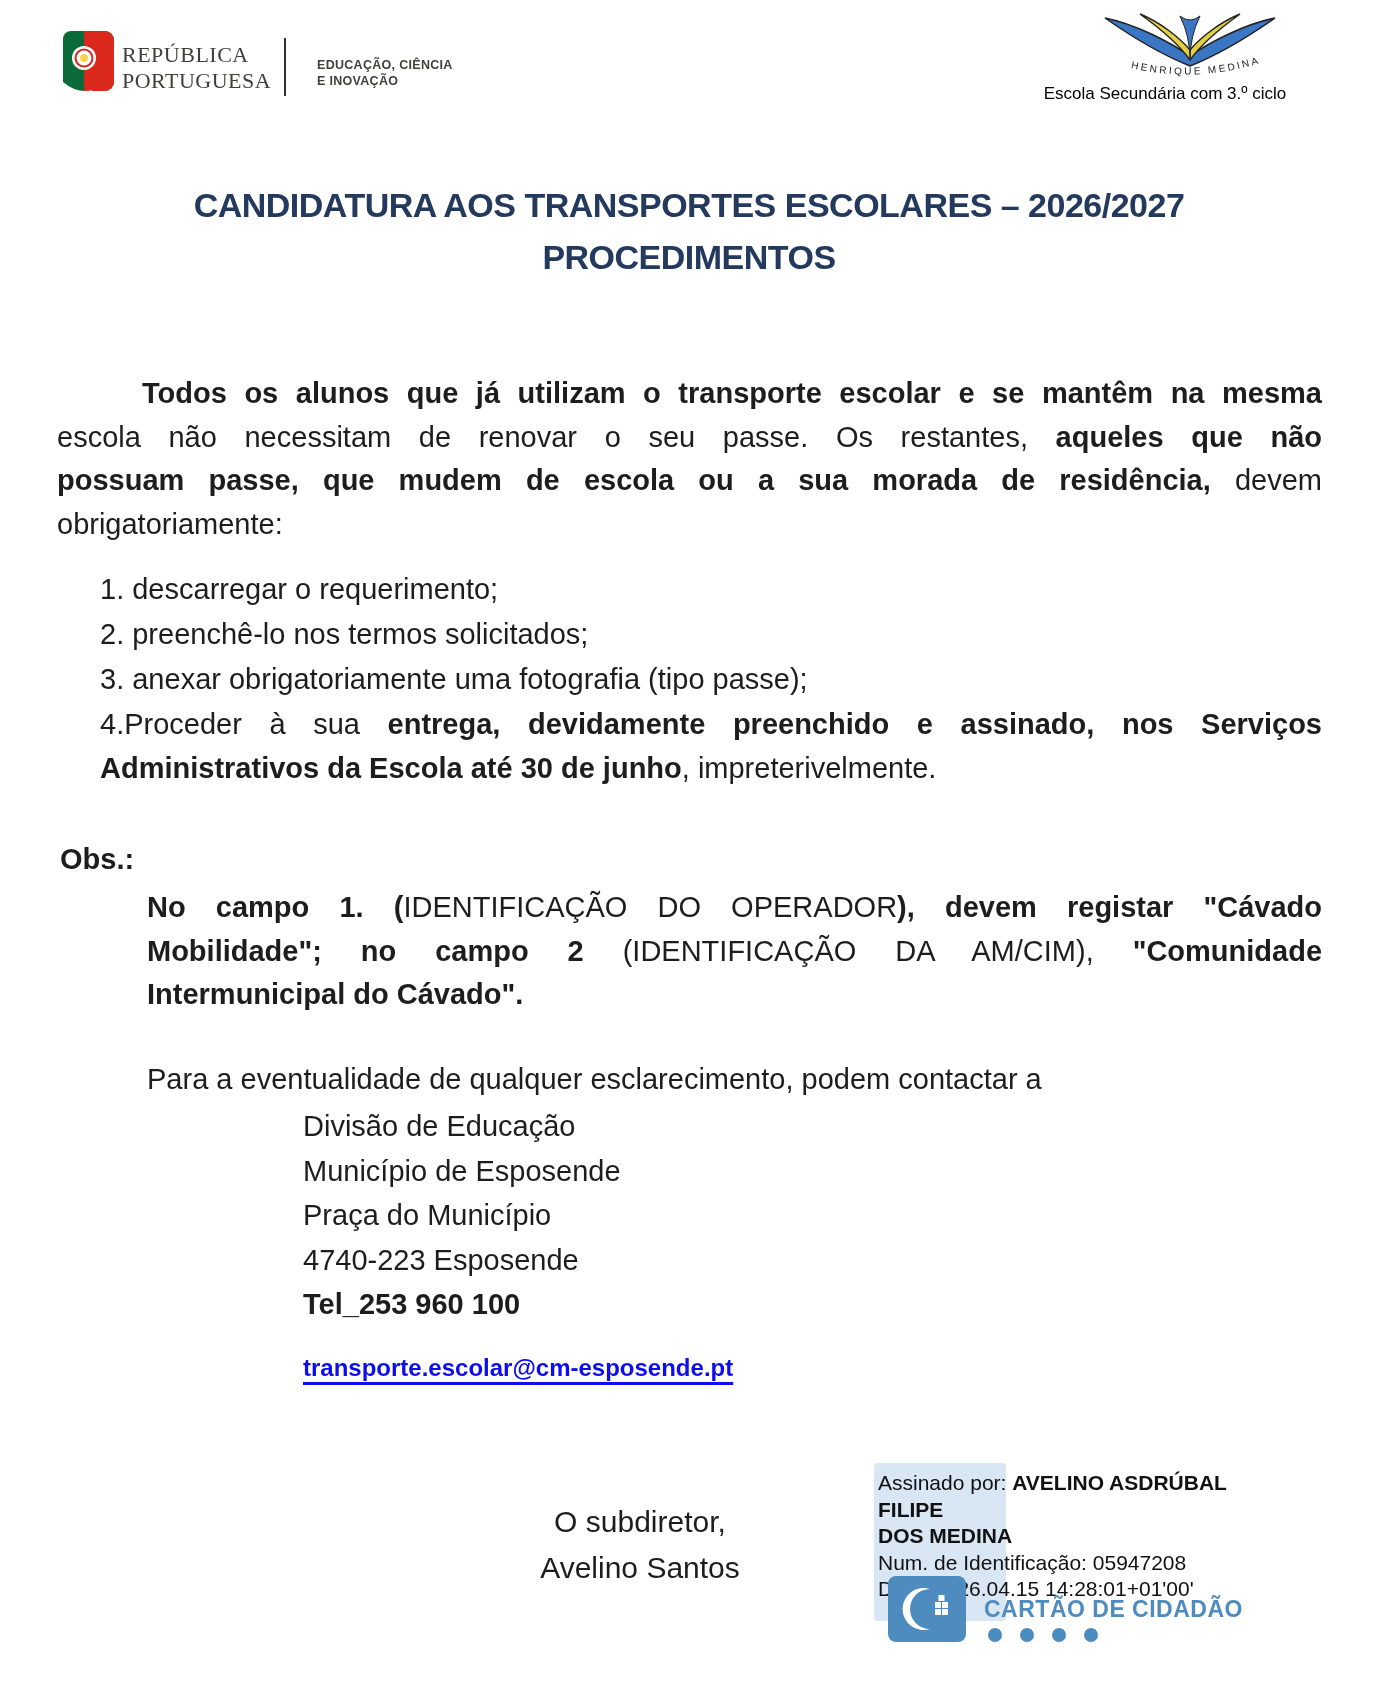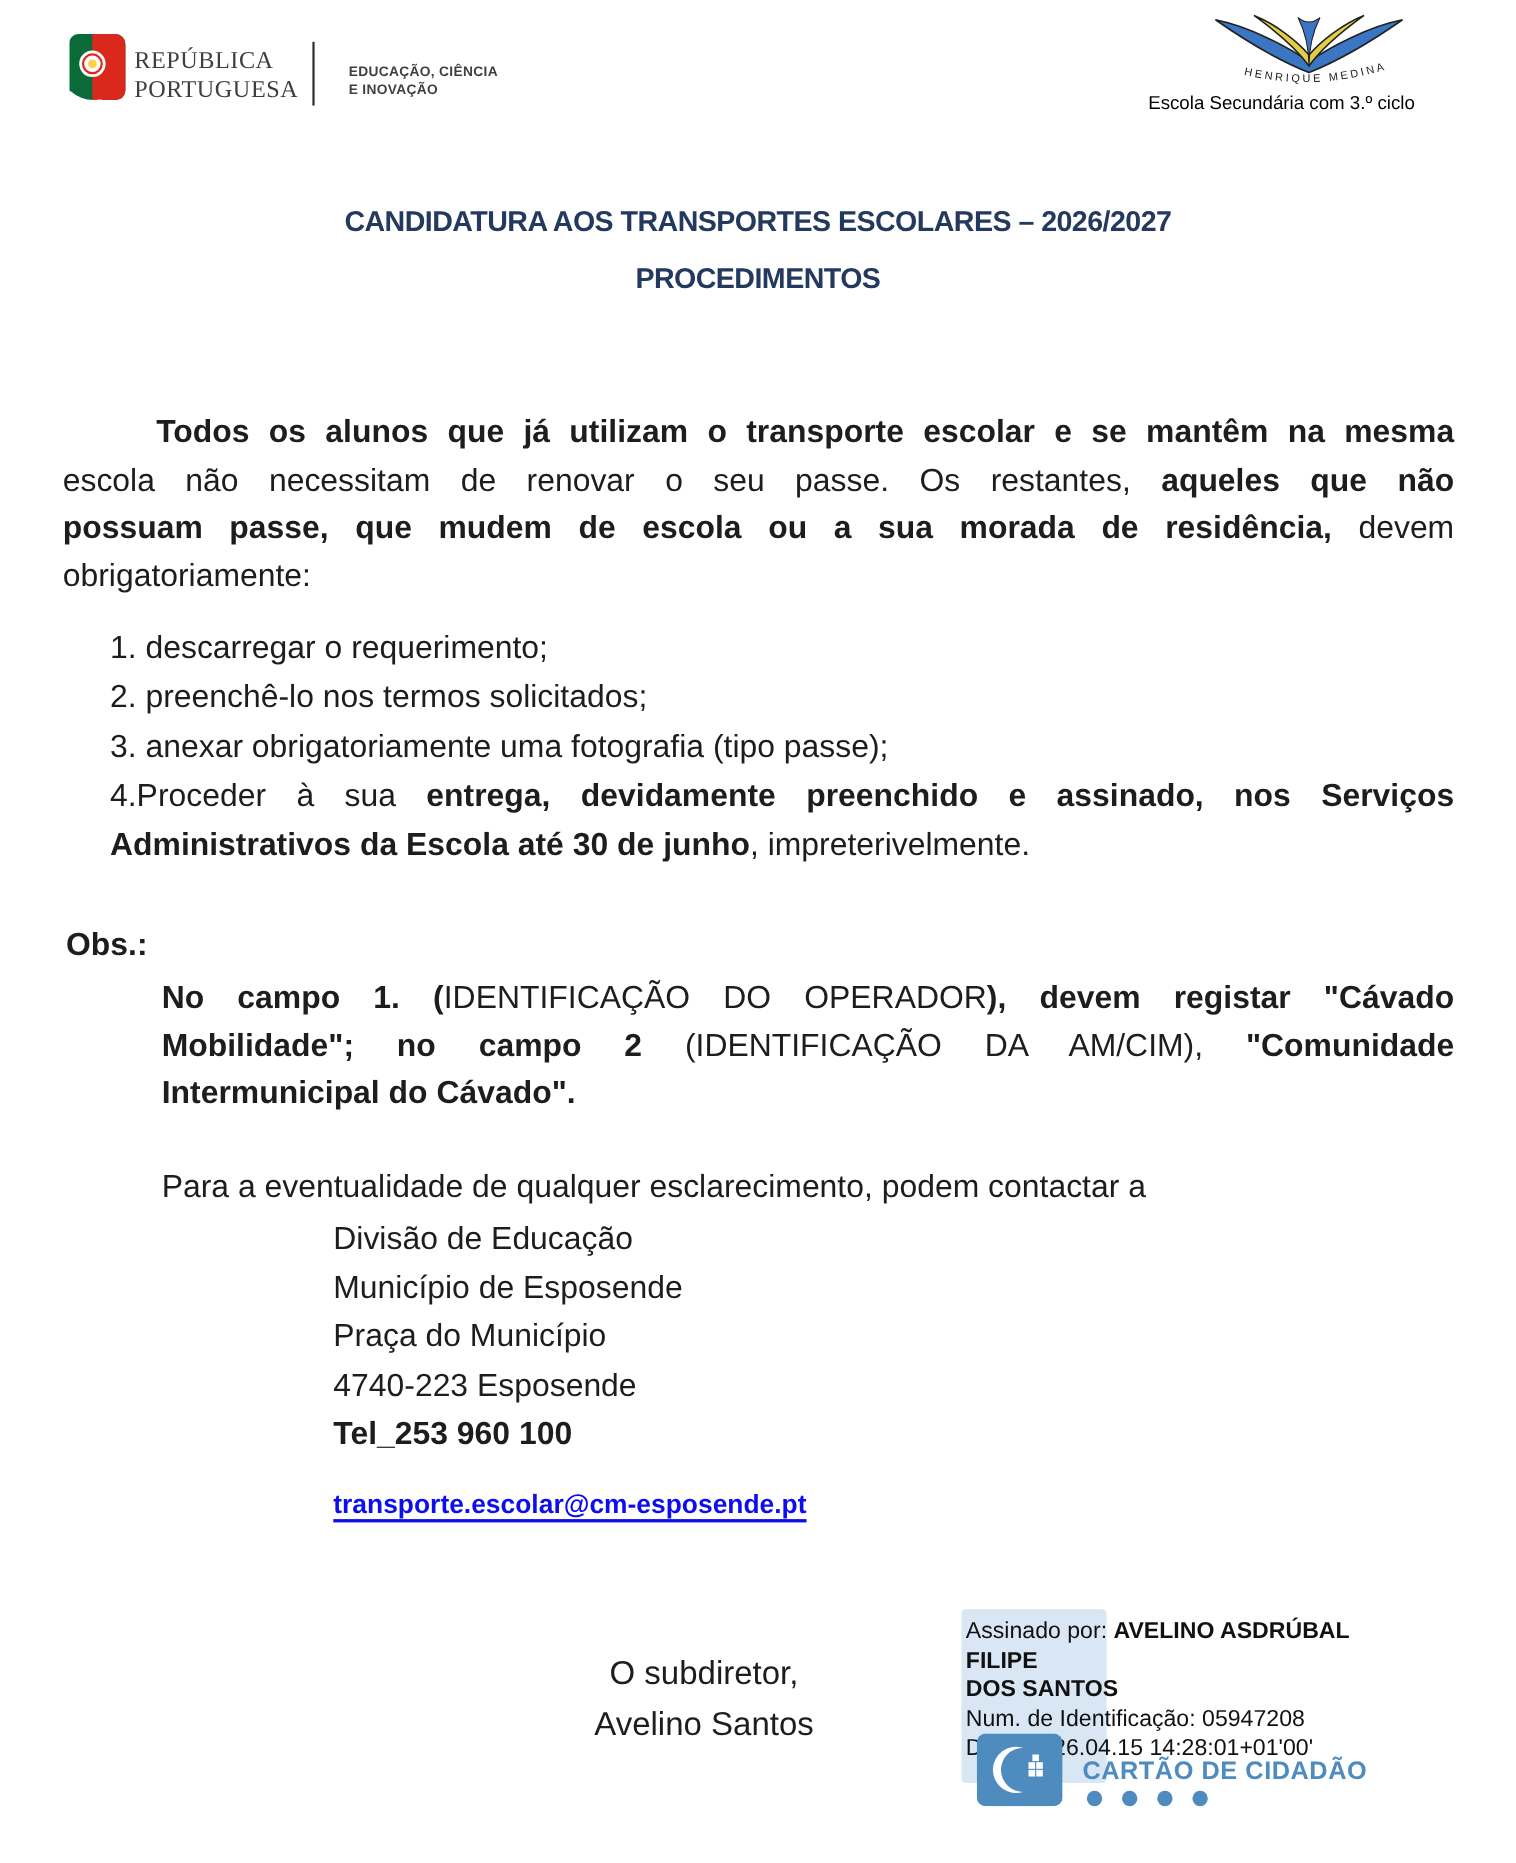--- a/index.html
+++ b/index.html
@@ -8,21 +8,21 @@
   .abs{position:absolute;}
 
   
   .gov-name{font-family:"Liberation Serif",serif;font-size:22px;line-height:26px;
             color:#3f3f3d;letter-spacing:0.5px;}
   .divider{width:2px;height:58px;background:#2f2f2f;}
   .ministry{font-size:12.5px;font-weight:bold;line-height:16px;color:#3f3f3d;letter-spacing:0.3px;}
   .school-caption{font-size:17px;color:#000;width:270px;text-align:center;}
 
   
-  .title-line{left:0;width:1378px;text-align:center;font-size:26px;font-weight:800;
+  .title-line{left:0;width:1378px;text-align:center;font-size:34px;font-weight:800;
               letter-spacing:-0.5px;color:#24395e;}
 
   
   .t{font-size:29px;line-height:43.5px;color:#1d1d1d;}
   .just{text-align:justify;text-align-last:justify;}
   .lastline{text-align:left;}
   .indent1{padding-left:85px;font-weight:bold;}
   b{font-weight:bold;}
 
   .addr{font-size:29px;line-height:44.5px;}
@@ -108,21 +108,21 @@
   <div class="abs sig-left" style="left:500px;top:1505px">O subdiretor,</div>
   <div class="abs sig-left" style="left:500px;top:1551px">Avelino Santos</div>
 
   <div class="abs watermark" style="left:874px;top:1463px;width:132px;height:158px">
     <svg width="132" height="158" viewBox="0 0 132 158">
       <path d="M78 70 a40 40 0 1 0 0 80 a28 28 0 1 1 0 -80 z" fill="rgba(90,140,190,0.28)"></path>
     </svg>
   </div>
   <div class="abs sig" style="left:878px;top:1470px">
     <div><span>Assinado por: </span><b>AVELINO ASDRÚBAL FILIPE</b></div>
-    <div><b>DOS SANTOS</b></div>
+    <div><b>DOS MEDINA</b></div>
     <div>Num. de Identificação: 05947208</div>
     <div>Data: 2026.04.15 14:28:01+01'00'</div>
   </div>
 
   <svg class="abs" style="left:888px;top:1576px" width="78" height="66" viewBox="0 0 78 66">
     <rect x="0" y="0" width="78" height="66" rx="8" fill="#4e8cc0"></rect>
     <path d="M42 13 a21 21 0 1 0 0 40 a14 14 0 1 1 0 -40 z" fill="#ffffff"></path>
     <rect x="47" y="26" width="6" height="6" fill="#ffffff"></rect>
     <rect x="54" y="26" width="6" height="6" fill="#ffffff"></rect>
     <rect x="47" y="33" width="6" height="6" fill="#ffffff"></rect>

